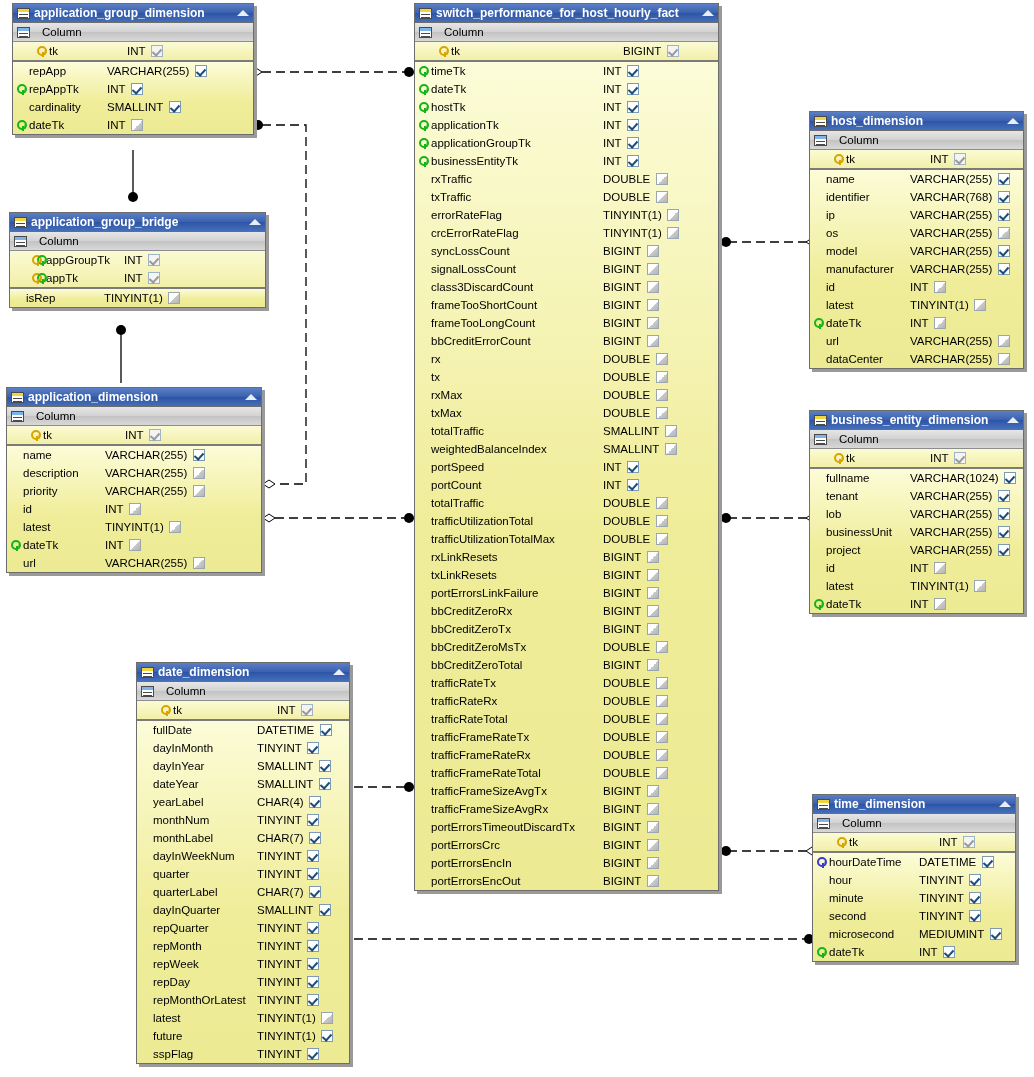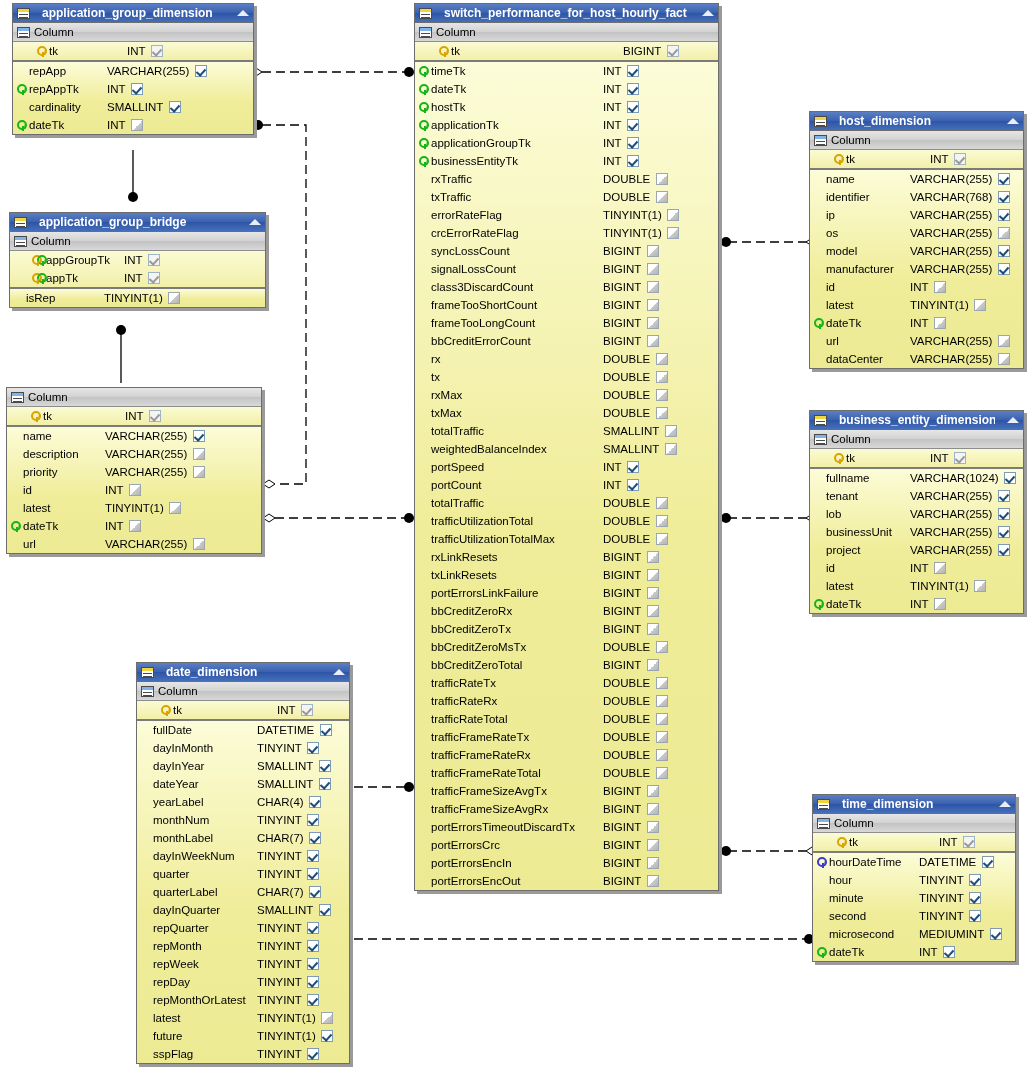--- a/index.html
+++ b/index.html
@@ -22,35 +22,35 @@
     background: #ffffff;
     border: 1px solid #6d6d6d;
     box-shadow: 3px 3px 0 0 #9a9a9a;
     font-size: 11.5px;
     overflow: hidden;
   }
   .tbl-title {
     height: 19px;
     display: flex;
     align-items: center;
-    gap: 12px;
+    gap: 4px;
     padding: 0 3px 0 4px;
     background: linear-gradient(to bottom, #5b7fc4 0%, #3b62b0 48%, #2c54a6 50%, #466fb8 100%);
     color: #ffffff;
     font-weight: bold;
     font-size: 12px;
     white-space: nowrap;
     border-bottom: 1px solid #6d6d6d;
   }
   .tbl-title .tname { flex: 1 1 auto; overflow: hidden; text-overflow: clip; }
   .tbl-subhdr {
     height: 19px;
     display: flex;
     align-items: center;
-    gap: 4px;
+    gap: 12px;
     padding: 0 4px;
     background: linear-gradient(to bottom,#e6e6e6 0%,#d2d2d2 50%,#c3c3c3 51%,#d8d8d8 100%);
     color: #000;
     font-size: 11.5px;
     border-bottom: 1px solid #8d8d8d;
   }
   .pk-zone {
     background: linear-gradient(to bottom,#fbfbd4 0%,#f2efa8 100%);
     border-bottom: 2px solid #7b7b7b;
     padding-left: 20px;
@@ -329,20 +329,25 @@
             <span class="col-key"></span>
             <span class="col-name" style="flex:0 0 78px;width:78px">isRep</span>
             <span class="col-type">TINYINT(1)</span>
             <span class="col-chk">
               <span class="chk off"></span>
             </span>
           </div>
         </div>
       </div>
       <div class="table-box" style="left: 6px; top: 387px; width: 256px;">
+        <div class="tbl-title">
+          <span class="tbl-icon"></span>
+          <span class="tname">application_dimension</span>
+          <span class="collapse-tri"></span>
+        </div>
         <div class="tbl-subhdr">
           <span class="col-icon"></span>
           <span>Column</span>
         </div>
         <div class="pk-zone">
           <div class="col-row">
             <span class="col-key"><span class="keyi gold"></span></span>
             <span class="col-name" style="flex:0 0 82px;width:82px">tk</span>
             <span class="col-type">INT</span>
             <span class="col-chk">

